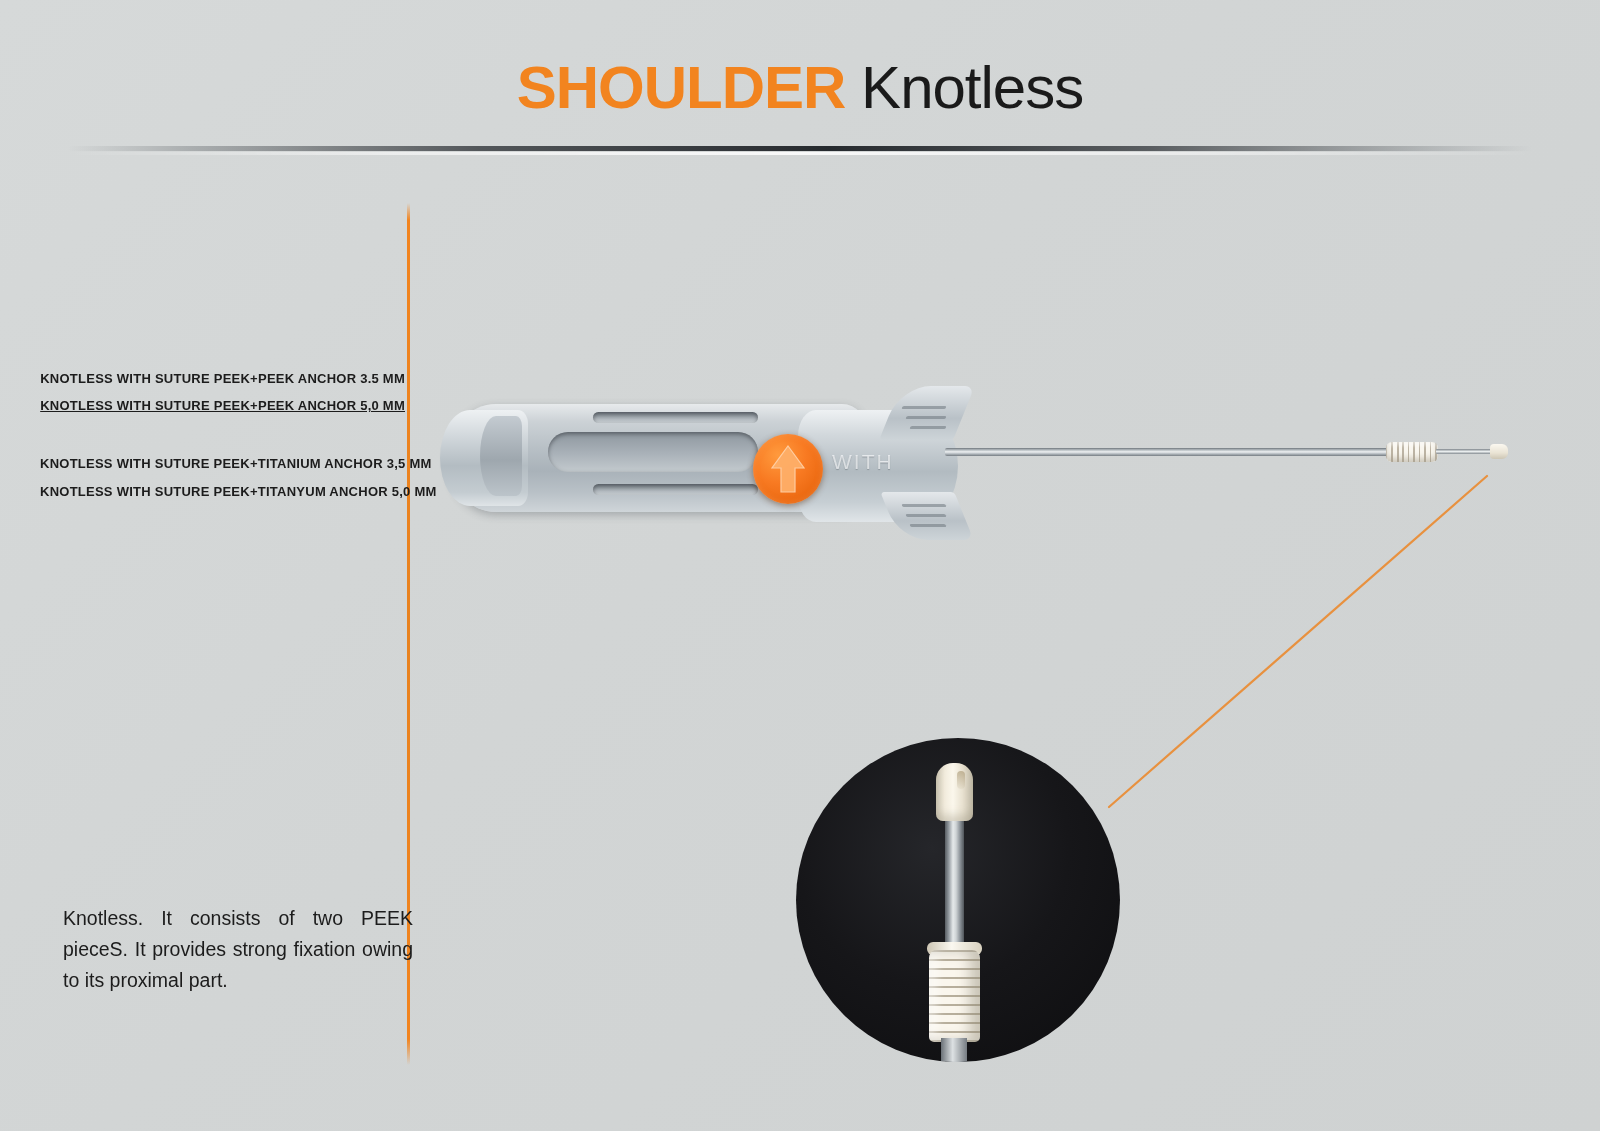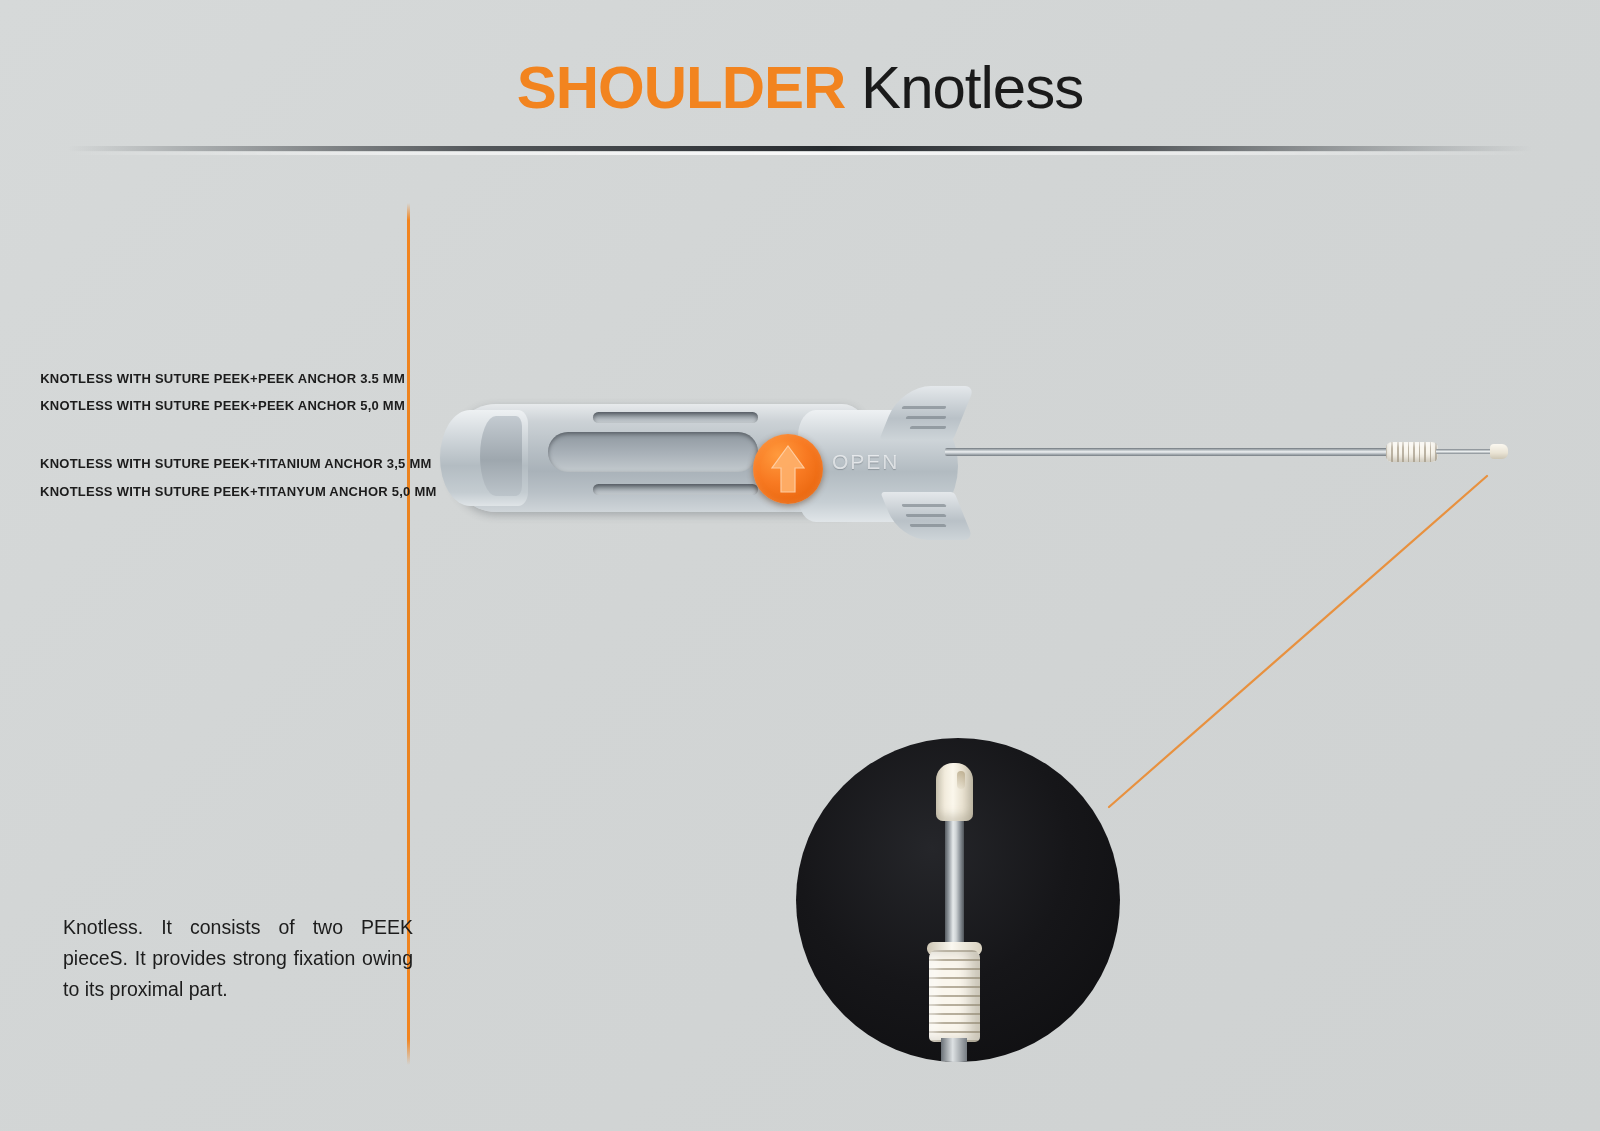--- a/index.html
+++ b/index.html
@@ -102,35 +102,34 @@
   .spec-item {
     font-size: 13px;
     font-weight: bold;
     letter-spacing: 0.25px;
     color: #1c1c1c;
     white-space: nowrap;
     line-height: 14px;
     text-align: right;
   }
   .spec-item.s1 { margin-bottom: 13px; }
-  .spec-item.s2 { margin-bottom: 44px; }
+  .spec-item.s2 { margin-bottom: 44px; text-decoration: underline; }
   .spec-item.s3 { margin-bottom: 14px; }
 
   
   .description {
     position: absolute;
     left: 63px;
     top: 903px;
     width: 350px;
     font-size: 19.5px;
     line-height: 31px;
     color: #1c1c1c;
     text-align: justify;
     text-justify: inter-word;
-    margin-top: 9px;
   }
 
   
   .instrument {
     position: absolute;
     left: 420px;
     top: 360px;
     width: 1120px;
     height: 195px;
   }
@@ -464,21 +463,21 @@
         <div class="fin-line fin-line-b" style="left:104px; top:124px; width:44px;"></div>
         <div class="fin-line fin-line-b" style="left:108px; top:134px; width:40px;"></div>
         <div class="fin-line fin-line-b" style="left:112px; top:144px; width:36px;"></div>
       </div>
 
       <div class="knob">
         <svg class="knob-arrow" viewBox="0 0 70 70">
           <path d="M35 12 L51 34 L42 34 L42 58 L28 58 L28 34 L19 34 Z" fill="#ffb06a" opacity="0.92" stroke="#ffd3ab" stroke-width="1.2"></path>
         </svg>
       </div>
-      <div class="open-text">OPEN</div>
+      <div class="open-text">WITH</div>
     </div>
 
     <div class="shaft"></div>
     <div class="anchor-ribs"></div>
     <div class="shaft-thin"></div>
     <div class="tip-cap"></div>
   </div>
 
   <svg class="leader-line">
     <line x1="1487" y1="476" x2="1109" y2="807" stroke="#e8913f" stroke-width="2.2" stroke-linecap="round"></line>

